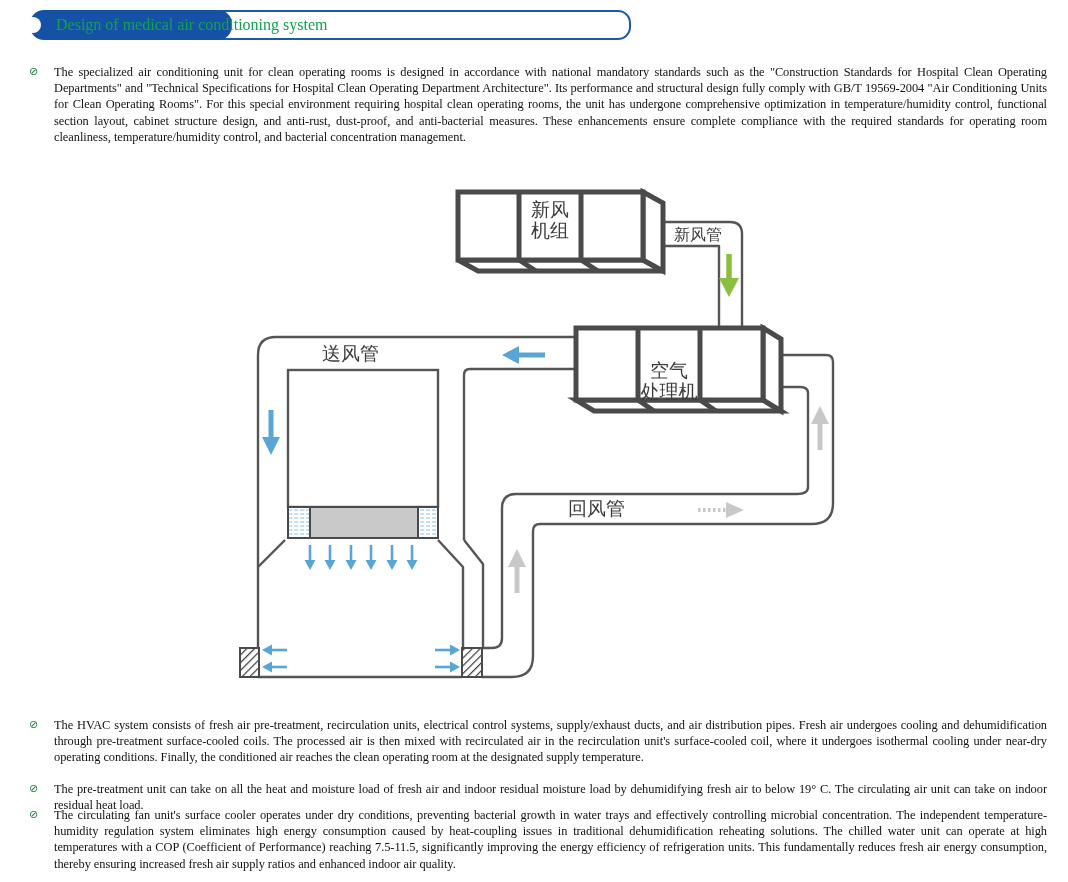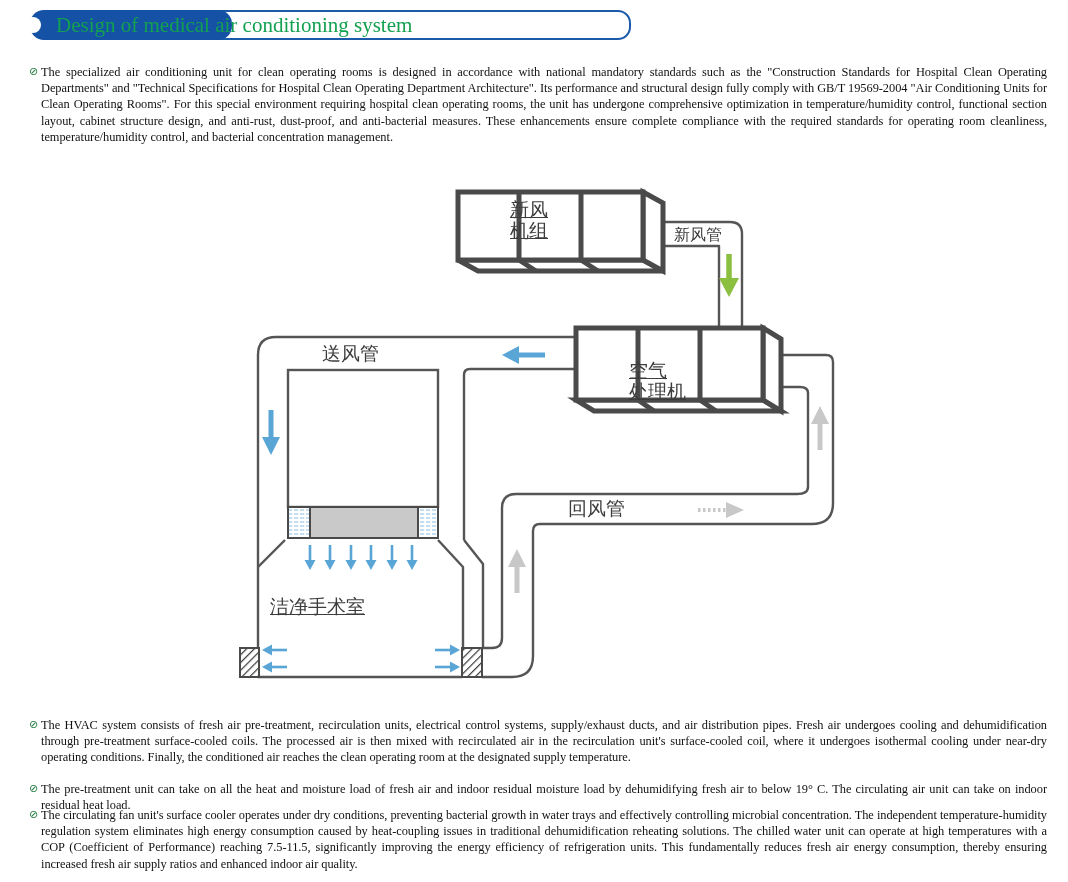--- a/index.html
+++ b/index.html
@@ -13,47 +13,47 @@
   #page{position:relative;width:1068px;height:882px;background:#fff;overflow:hidden;}
 
   
   .banner-outline{position:absolute;left:35px;top:10px;width:592px;height:26px;
     border:2px solid var(--banner-border);border-radius:13px;background:#fff;}
   .banner-fill{position:absolute;left:30px;top:10px;width:202px;height:30px;
     background:var(--banner-fill);border-radius:14px;}
   .banner-notch{position:absolute;left:25px;top:17px;width:16px;height:16px;
     background:#fff;border-radius:50%;}
   .banner-title{position:absolute;left:56px;top:10px;height:30px;line-height:30px;
-    font-size:21px;color:var(--title-green);white-space:nowrap;}
+    font-size:16px;color:var(--title-green);white-space:nowrap;}
 
   
   .para{position:absolute;left:29px;right:21px;}
   .bullet{position:absolute;left:0;top:1px;font-family:"DejaVu Sans",sans-serif;
     font-size:11px;color:var(--bullet-green);}
-  .ptext{margin-left:12px;font-size:12.4px;line-height:16.2px;text-align:justify;
+  .ptext{margin-left:25px;font-size:12.4px;line-height:16.2px;text-align:justify;
     color:var(--body-text);letter-spacing:-0.05px;}
 
   
   #diagram-svg{position:absolute;left:0;top:0;pointer-events:none;}
   .duct{fill:none;stroke:var(--duct-line);stroke-width:2.4px;stroke-linejoin:round;}
   .duct-filled{fill:#fff;stroke:var(--duct-line);stroke-width:2.4px;stroke-linejoin:round;}
   .box{fill:#fff;stroke:var(--diagram-line);stroke-width:5px;stroke-linejoin:miter;}
   .box-thin{fill:#fff;stroke:var(--diagram-line);stroke-width:4px;}
   .boxline{fill:none;stroke:var(--diagram-line);stroke-width:5px;}
   .blk{stroke:var(--diagram-line);stroke-width:2px;}
   .shaft-blue{stroke:var(--arrow-blue);fill:none;}
   .head-blue{fill:var(--arrow-blue);}
   .shaft-green{stroke:var(--arrow-green);fill:none;}
   .head-green{fill:var(--arrow-green);}
   .shaft-gray{stroke:var(--arrow-gray);fill:none;}
   .head-gray{fill:var(--arrow-gray);}
 
   .dlabel{position:absolute;font-family:"DejaVu Sans",sans-serif;color:var(--label-text);
     font-size:19px;line-height:21px;font-weight:500;white-space:nowrap;}
-  .dlabel.center{text-decoration:underline;}
+  .dlabel.center{text-align:center;}
 </style>
 </head>
 <body>
 
 <div id="page">
 
   <div>
     <div class="banner-outline"></div>
     <div class="banner-fill"></div>
     <div class="banner-notch"></div>
@@ -212,21 +212,20 @@
     <div>新风</div>
     <div>机组</div>
   </div>
   <div class="dlabel" style="left:674px;top:224px;font-size:16px">新风管</div>
   <div class="dlabel center" style="left:629px;top:360px;width:80px">
     <div>空气</div>
     <div>处理机</div>
   </div>
   <div class="dlabel" style="left:322px;top:343px">送风管</div>
   <div class="dlabel" style="left:568px;top:498px">回风管</div>
-  <div class="dlabel center" style="left:270px;top:596px;width:180px">洁净手术室</div>
 
   <div class="para" style="top:717px">
     <span class="bullet">⊘</span>
     <div class="ptext">The HVAC system consists of fresh air pre-treatment, recirculation units, electrical control systems, supply/exhaust ducts, and air distribution pipes. Fresh air undergoes cooling and dehumidification through pre-treatment surface-cooled coils. The processed air is then mixed with recirculated air in the recirculation unit's surface-cooled coil, where it undergoes isothermal cooling under near-dry operating conditions. Finally, the conditioned air reaches the clean operating room at the designated supply temperature.</div>
   </div>
 
   <div class="para" style="top:781px">
     <span class="bullet">⊘</span>
     <div class="ptext">The pre-treatment unit can take on all the heat and moisture load of fresh air and indoor residual moisture load by dehumidifying fresh air to below 19° C. The circulating air unit can take on indoor residual heat load.</div>
   </div>

